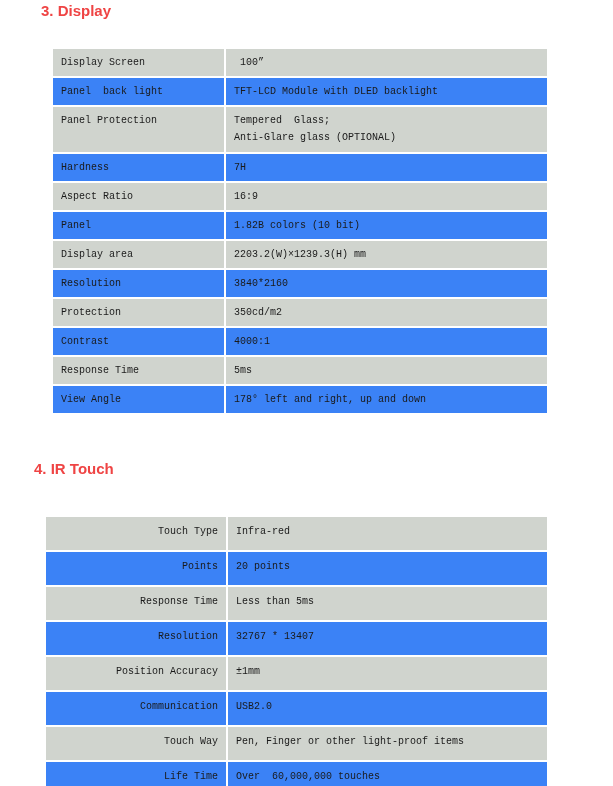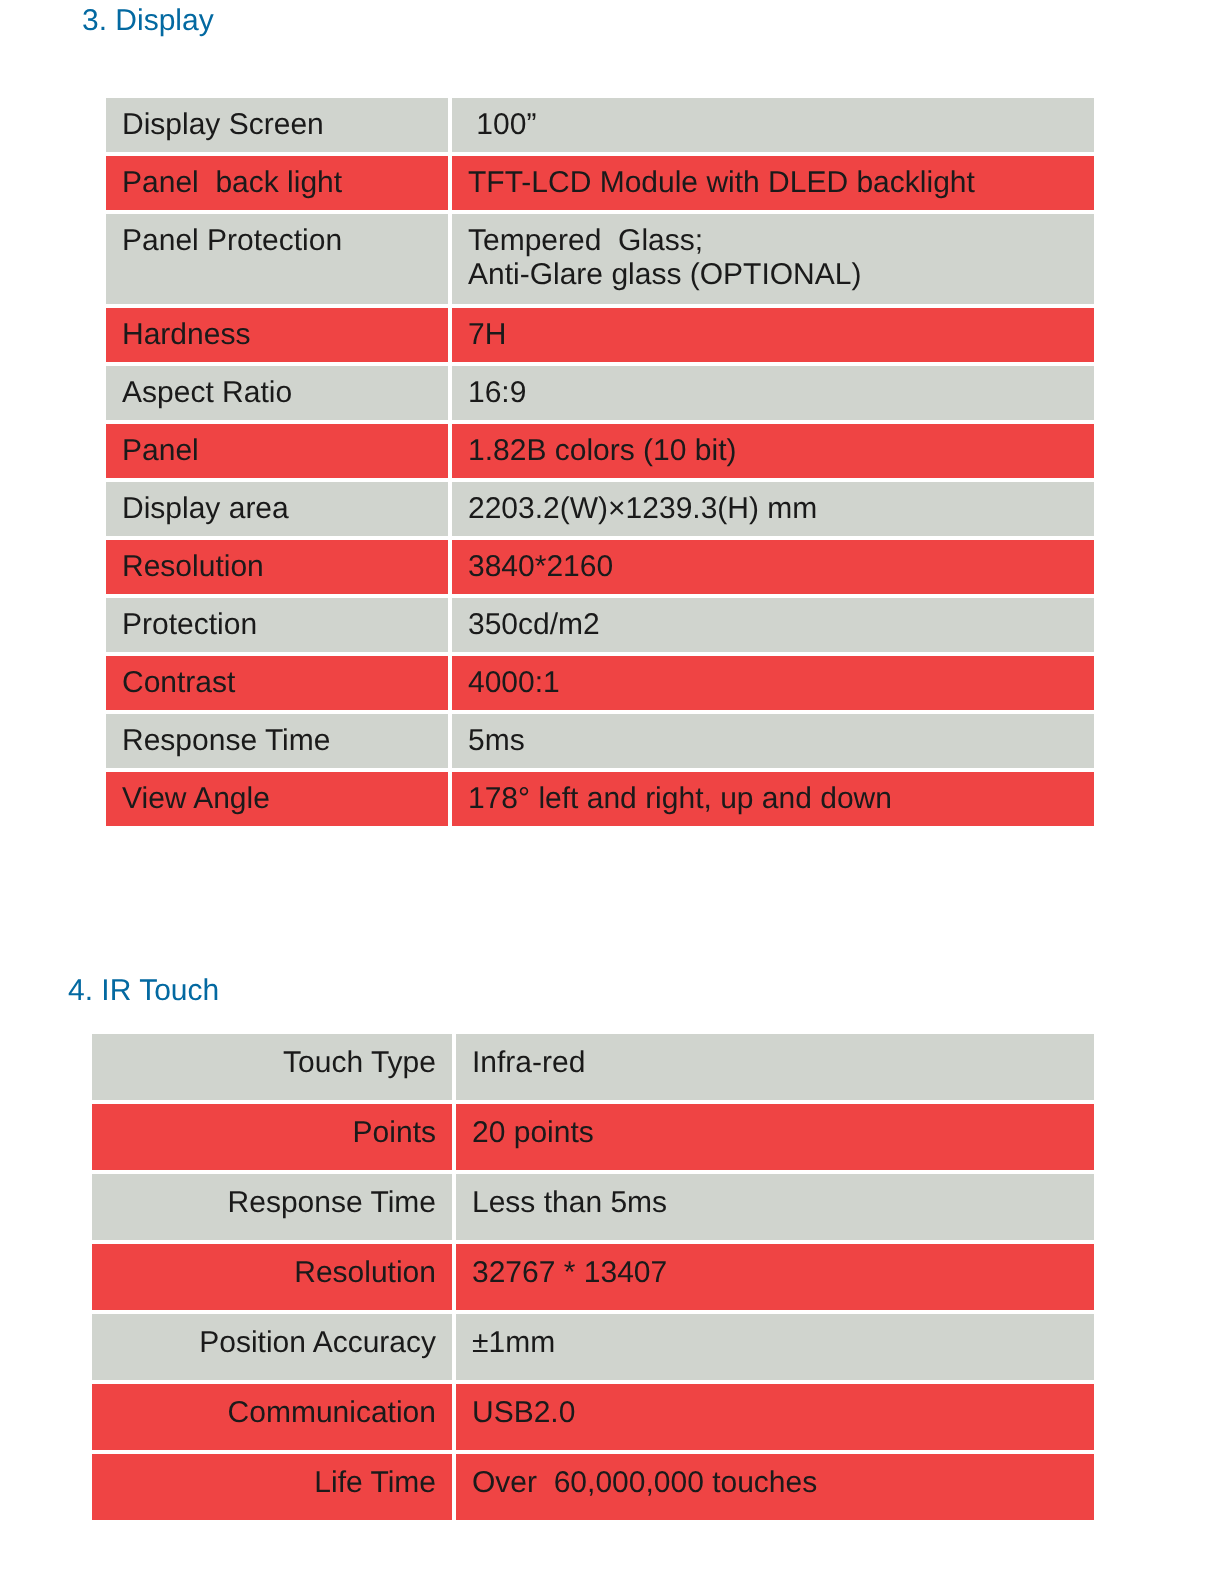--- a/index.html
+++ b/index.html
@@ -1,24 +1,24 @@
 <!DOCTYPE html>
 <html><head>
 <meta charset="utf-8">
 <style>
   html, body { margin:0; padding:0; background:#ffffff; }
   body { width:613px; height:786px; position:relative; overflow:hidden;
          font-family:"Liberation Sans", "DejaVu Sans", sans-serif; color:#1a1a1a; }
-  .heading { position:absolute; font-weight:normal; font-size:15px; color:#0369a1; }
+  .heading { position:absolute; font-weight:bold; font-size:15px; color:#ef4444; }
   #h3 { left:41px; top:2px; }
-  #h4 { left:34px; top:487px; }
-  table { position:absolute; border-collapse:collapse; font-size:15px; }
+  #h4 { left:34px; top:460px; }
+  table { position:absolute; border-collapse:collapse; font-size:10px;font-family:Liberation Mono, monospace; }
   td { padding:0 8px; border:2px solid #ffffff; vertical-align:top; }
   tr.dark td { background:#d0d4ce; }
-  tr.light td { background:#ef4444;margin-left:44px; }
+  tr.light td { background:#3b82f6;margin-left:44px; }
   #t1 { left:51px; top:47px; width:498px; }
   #t1 td { height:27px; line-height:17px; padding-top:5px; padding-bottom:5px; box-sizing:border-box; }
   #t1 td.k { width:173px; }
   #t1 tr.tall td { height:47px; }
   #t2 { left:44px; top:515px; width:505px; }
   #t2 td { height:35px; line-height:17px; padding-top:6px; box-sizing:border-box; }
   #t2 td.k { width:182px;text-align:right; }
 </style>
 </head>
 <body>
@@ -102,18 +102,22 @@
         <td>32767 * 13407</td>
       </tr>
   <tr class="dark">
         <td class="k">Position Accuracy</td>
         <td>±1mm</td>
       </tr>
   <tr class="light">
         <td class="k">Communication</td>
         <td>USB2.0</td>
       </tr>
+  <tr class="dark">
+        <td class="k">Touch Way</td>
+        <td>Pen, Finger or other light-proof items</td>
+      </tr>
   <tr class="light">
         <td class="k">Life Time</td>
         <td style="white-space:pre">Over  60,000,000 touches</td>
       </tr>
 </tbody>
   </table>
 
 </body></html>

